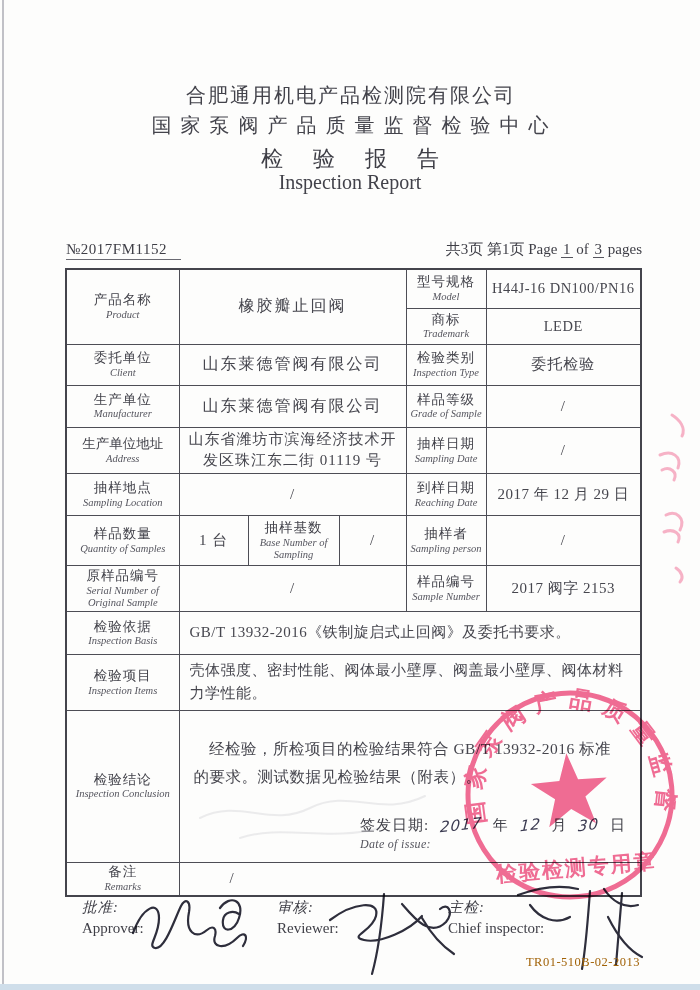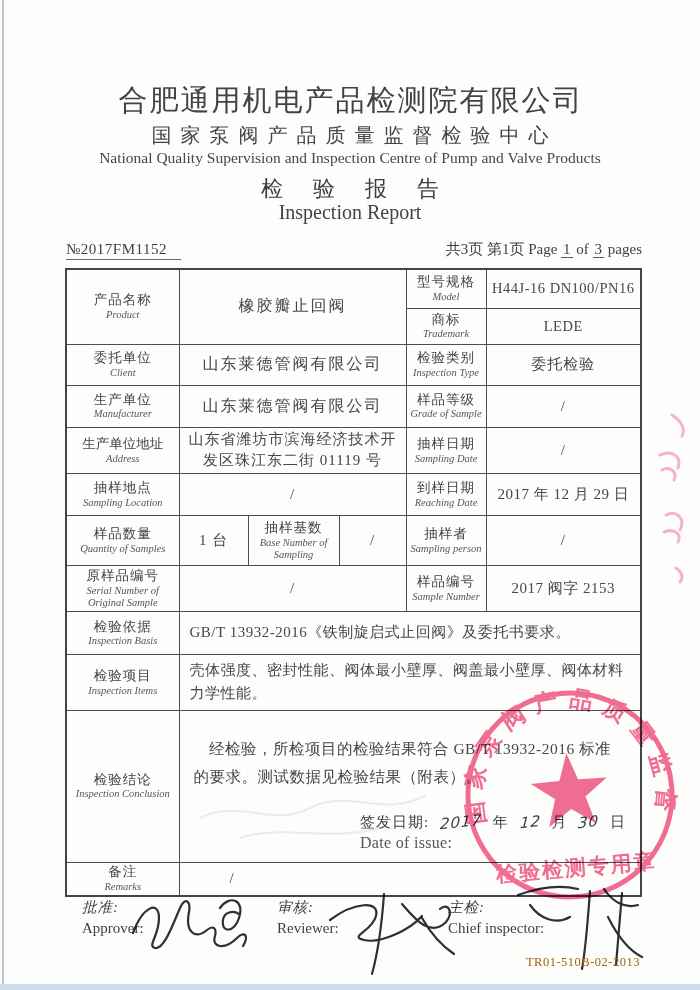--- a/index.html
+++ b/index.html
@@ -7,21 +7,21 @@
     position:relative; width:700px; height:990px; margin:0 auto;
     background:#fdfdfc; overflow:hidden;
     font-family:"Liberation Serif","DejaVu Serif",serif;
     color:#3e3e46;
   }
   
   .scan-left-line{position:absolute;left:2px;top:0;width:2px;height:100%;background:#90909a;opacity:.55;}
   .scan-bottom-strip{position:absolute;left:0;bottom:0;width:100%;height:6px;background:#cfdeea;}
   
   .header{position:absolute;top:84px;left:0;width:100%;text-align:center;line-height:1.15;}
-  .company-cn{font-size:29px;letter-spacing:2px;margin-left:2px;color:#42424a;}
+  .company-cn{font-size:20px;letter-spacing:2px;margin-left:2px;color:#42424a;}
   .company-en{font-size:17px;margin-top:3px;color:#46464e;}
   .center-cn{font-size:20px;letter-spacing:9px;margin-left:9px;margin-top:7px;color:#44444c;}
   .center-en{font-size:15.5px;margin-top:2px;color:#46464e;}
   .title-cn{font-size:22px;letter-spacing:30px;margin-left:30px;margin-top:9px;color:#3d3d45;}
   .title-en{font-size:20px;color:#42424a;}
   
   .no-line{position:absolute;top:240px;left:66px;right:58px;display:flex;justify-content:space-between;align-items:baseline;font-size:15px;}
   .doc-no{border-bottom:1px solid #6a6a72;padding:0 14px 1px 0;letter-spacing:.5px;}
   .pg u{text-decoration:none;border-bottom:1px solid #55555e;padding:0 2px;}
   
@@ -32,21 +32,21 @@
   .lblen{font-size:10.5px;line-height:1.15;color:#55555e;letter-spacing:0;font-style:italic;}
   .val{font-size:15px;color:#46464e;letter-spacing:1px;}
   .val-lg{font-size:16px;letter-spacing:2px;}
   .val-lat{font-size:14.5px;letter-spacing:.5px;}
   .cell-left{text-align:left !important;padding:4px 8px 4px 10px !important;}
   .cell-left .val{letter-spacing:.5px;line-height:1.55;}
   .conclusion-cell{position:relative;vertical-align:top !important;text-align:left !important;padding:24px 12px 6px 14px !important;margin-left:17px;}
   .conclusion-text{font-size:15.5px;line-height:1.85;letter-spacing:.5px;text-indent:1em;color:#45454d;width:97%;}
   .issue-block{position:absolute;right:14px;bottom:10px;text-align:left;}
   .issue-row{font-size:15px;letter-spacing:1px;white-space:nowrap;}
-  .issue-en{font-size:16px;color:#55555e;margin-top:2px;letter-spacing:.3px;}
+  .issue-en{font-size:12px;color:#55555e;margin-top:2px;letter-spacing:.3px;font-style:italic;}
   .hand{display:inline-block;font-family:"DejaVu Sans",sans-serif;font-style:italic;font-size:15px;color:#3a3a50;transform:rotate(-6deg) skewX(-10deg);margin:0 6px;letter-spacing:1px;}
   .remarks-val{text-align:left !important;padding-left:50px !important;}
   
   .signoff-label{position:absolute;line-height:1.35;}
   .signoff-label .cn{font-size:14.5px;letter-spacing:1px;font-style:italic;}
   .signoff-label .en{font-size:15px;}
   .sig{position:absolute;mix-blend-mode:multiply;}
   .sig path{fill:none;stroke:#2e2e3c;stroke-width:2.2;stroke-linecap:round;stroke-linejoin:round;}
   
   .form-code{position:absolute;top:955px;right:60px;font-size:12.5px;color:#a16207;letter-spacing:.5px;}
@@ -61,21 +61,20 @@
 <body>
 
 <div class="page">
 
   <div class="scan-left-line"></div>
   <div class="scan-bottom-strip"></div>
 
   <div class="header">
     <div class="company-cn">合肥通用机电产品检测院有限公司</div>
     <div class="center-cn">国家泵阀产品质量监督检验中心</div>
-    <div class="center-en">National Quality Supervision and Inspection Centre of Pump and Valve Products</div>
     <div class="title-cn">检验报告</div>
     <div class="title-en">Inspection Report</div>
   </div>
 
   <div class="no-line">
     <span class="doc-no">№2017FM1152</span>
     <span class="pg">
       <span>共3页 第1页</span>
       <span>Page</span>
       <u>1</u>

